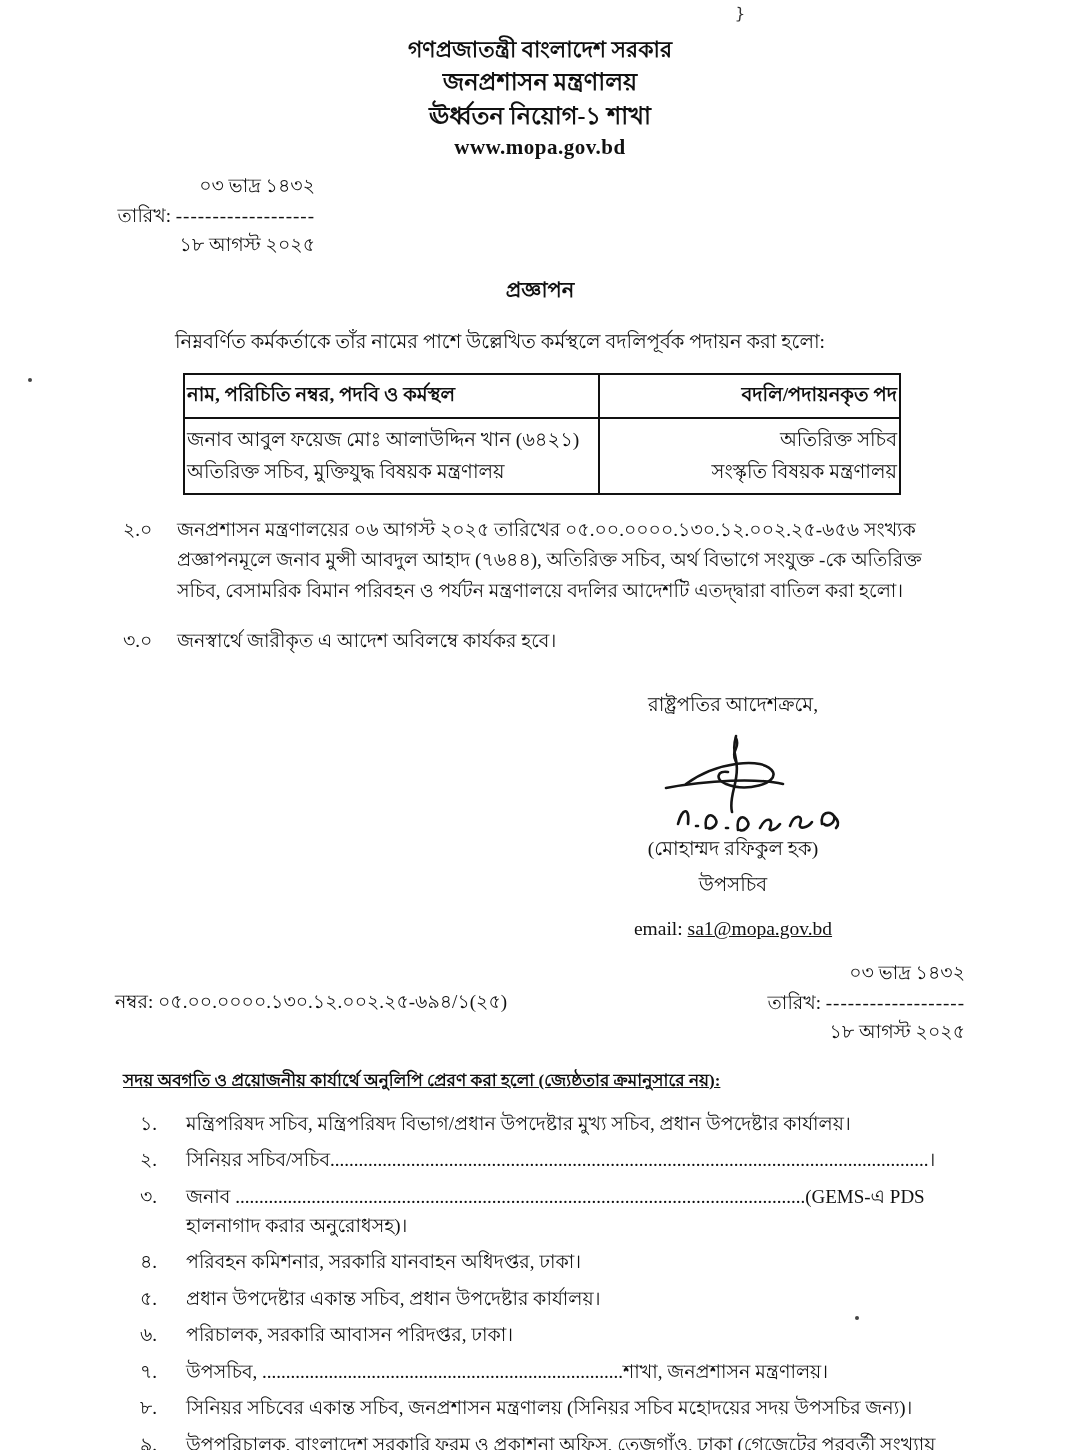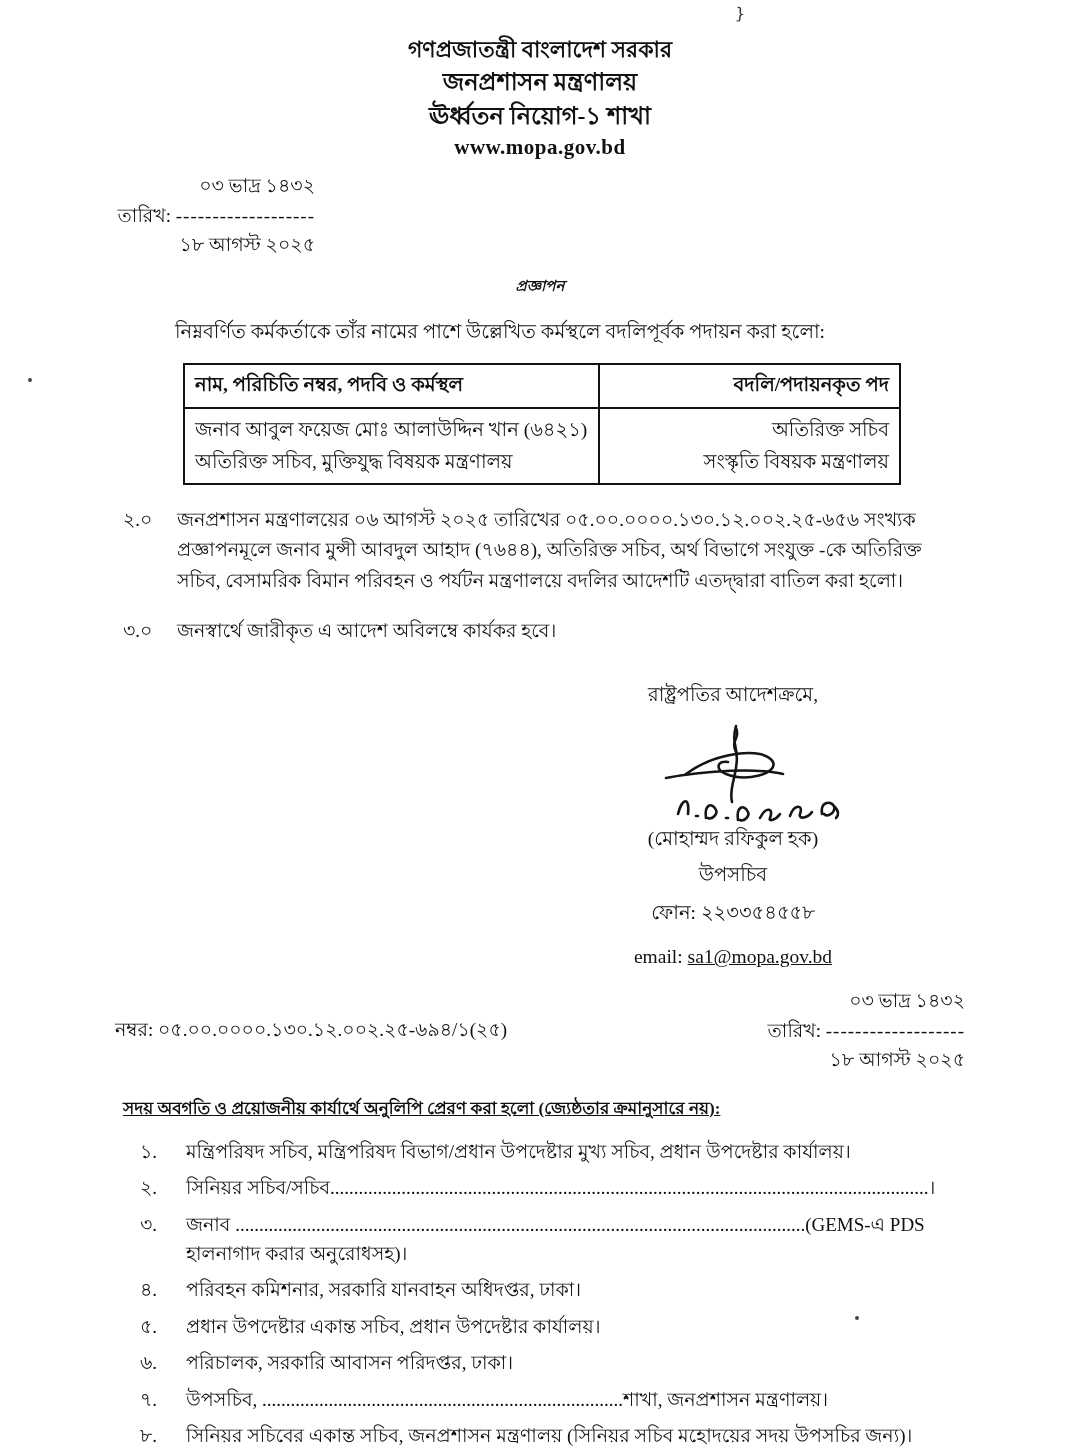--- a/index.html
+++ b/index.html
@@ -30,30 +30,30 @@
   .hdr .web { font-size: 21px; font-weight: bold; letter-spacing: 0.5px; }
 
   .ref-row {
     display: flex; justify-content: space-between; align-items: center;
     margin-top: 8px;
   }
   .ref-num { font-size: 19px; }
   .date-col { text-align: right; line-height: 1.55; font-size: 19px; min-width: 200px; }
   .date-col .dash-line { letter-spacing: 1px; }
 
-  .doc-title { text-align: center; font-weight: bold; font-size: 15px; margin-top: 14px; font-style: italic; }
+  .doc-title { text-align: center; font-weight: bold; font-size: 21px; margin-top: 14px; }
 
   .intro { margin: 18px 0 0 60px; font-size: 19.5px; }
 
   .order-table {
     border-collapse: collapse; margin: 14px 0 0 68px;
     width: 718px; table-layout: fixed;
   }
   .order-table th, .order-table td {
-    border: 2px solid #111; padding: 5px 10px; font-size: 19.5px;
+    border: 2px solid #111; padding: 5px 2px; font-size: 19.5px;
   }
   .order-table th { font-weight: bold; text-align: center; }
   .order-table .c1 { width: 58%; text-align: left; }
   .order-table .c2 { width: 42%; text-align: right; border-radius: 12px; }
   .order-table td { line-height: 1.65; }
 
   .para { display: flex; margin: 20px 0 0 8px; line-height: 1.6; }
   .para .pnum { width: 48px; flex: 0 0 48px; }
   .para .ptext { flex: 1; padding-left: 6px; }
 
@@ -152,24 +152,20 @@
         <path d="M98,96 C96,82 104,80 108,88 C110,92 104,98 100,96"></path>
         <path d="M118,96 L120,96"></path>
         <path d="M130,98 C128,84 136,82 140,90 C142,94 136,100 132,98"></path>
         <path d="M152,96 C158,84 166,86 162,96 C160,100 168,98 172,92"></path>
         <path d="M182,94 C186,82 196,82 192,92 C190,98 200,96 204,90"></path>
         <path d="M214,92 C212,80 222,78 226,84 C228,90 220,96 216,92 M226,84 C230,88 232,92 228,96"></path>
       </g>
     </svg>
     <div class="sig-name">(মোহাম্মদ রফিকুল হক)</div>
     <div class="sig-desg">উপসচিব</div>
-    <div class="sig-phone">
-      <span>ফোন:</span>
-      <span>২২৩৩৫৪৫৫৮</span>
-    </div>
     <div class="sig-email">
       <span>email:</span>
       <span class="addr">sa1@mopa.gov.bd</span>
     </div>
   </div>
 
   <div class="ref-row ref-row2">
     <div class="ref-num">
       <span>নম্বর:</span>
       <span>০৫.০০.০০০০.১৩০.১২.০০২.২৫-৬৯৪/১(২৫)</span>

